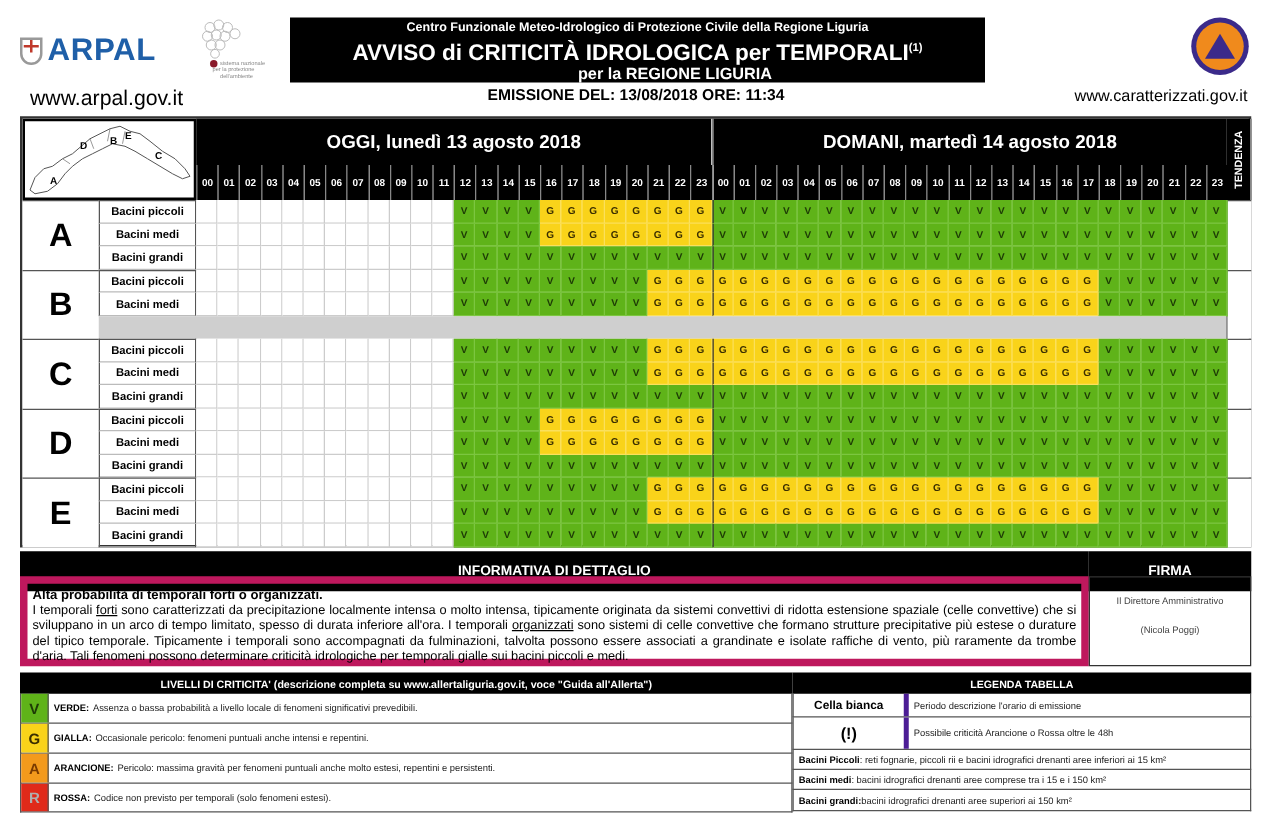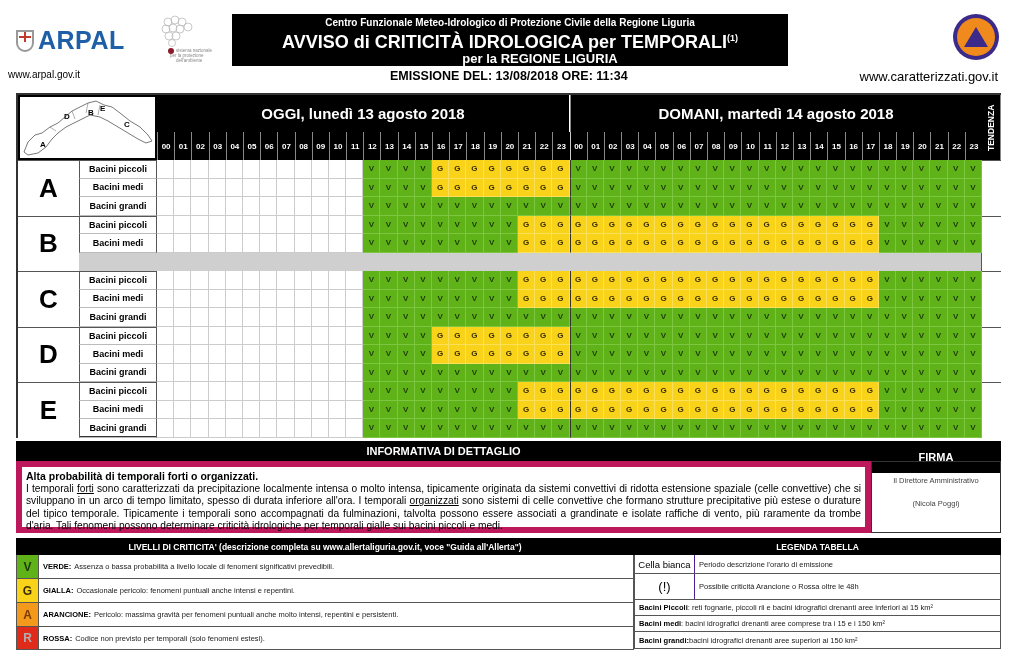--- a/index.html
+++ b/index.html
@@ -13,21 +13,21 @@
   .logo-arpal .txt { font-size: 25px; font-weight: bold; color: #1f5fa8; letter-spacing: 0.5px; }
   .snpa-logo { left: 158px; top: 14px; width: 70px; height: 50px; }
   .title-box { left: 232px; top: 14px; width: 556px; height: 52px; background: #000; color: #fff; text-align: center; }
   .title-box .l1 { font-size: 10px; font-weight: bold; margin-top: 3px; }
   .title-box .l2 { font-size: 18px; font-weight: bold; margin-top: 0px; line-height: 20px; }
   .title-box .l2 sup { font-size: 9px; }
   .title-box .l3 { font-size: 13px; font-weight: bold; line-height: 14px; margin-left: 60px; }
   .pc-logo { left: 953px; top: 14px; width: 46px; height: 46px; border-radius: 50%; background: #3b2a8a; display: flex; align-items: center; justify-content: center; }
   .pc-inner { position:absolute; left:4px; top:4px; width:38px; height:38px; border-radius:50%; background:#f08a1c; display:flex; align-items:center; justify-content:center; }
   .pc-inner .tri2 { width:0; height:0; border-left:12px solid transparent; border-right:12px solid transparent; border-bottom:20px solid #3b2a8a; }
-  .url-left { left: 8px; top: 69px; font-size: 10px; text-align: right; }
+  .url-left { left: 24px; top: 69px; font-size: 17px; text-align: right; }
   .url-right { right: 26px; top: 69px; font-size: 13px; }
   .emission { left: 390px; top: 69px; font-size: 12.5px; font-weight: bold; }
 
   
   .grid { left: 16px; top: 93px; width: 985px; height: 345px; border: 2px solid #333; }
   .map-box { position: absolute; left: 0; top: 0; width: 139px; height: 65px; border: 2px solid #000; background: #fff; }
   .day-head { position: absolute; top: 0; height: 37px; background: #000; color: #fff; font-weight: bold; font-size: 15px; display: flex; align-items: center; justify-content: center; }
   .hour-row { position: absolute; top: 37px; height: 28px; display: flex; }
   .hour { width: 17.2px; height: 28px; background: #000; color: #fff; font-size: 8px; font-weight: bold; display: flex; align-items: center; justify-content: center; border-left: 1px solid #888; }
   .tend { position: absolute; top: 0; left: 963px; width: 20px; height: 65px; background: #000; color: #fff; font-size: 8.5px; font-weight: bold; writing-mode: vertical-rl; transform: rotate(180deg); display: flex; align-items: center; justify-content: center; border-left: 1px solid #888; }
@@ -35,37 +35,37 @@
   .sub { position: absolute; left: 61px; width: 78px; height: 18.5px; font-size: 9px; font-weight: bold; display: flex; align-items: center; justify-content: center; border-bottom: 1px solid #bbb; border-left: 1px solid #555; border-right: 1px solid #555; }
   .row { position: absolute; left: 139px; height: 18.5px; display: flex; }
   .cell { width: 17.2px; height: 18.5px; font-size: 8px; font-weight: bold; display: flex; align-items: center; justify-content: center; border-right: 1px solid #ccc; border-bottom: 1px solid #ccc; }
   .cell.W { background: #fff; }
   .cell.V { background: #5fb319; color: #1d3a06; border-color: #7cc640; }
   .cell.G { background: #f9d31a; color: #3a2e00; border-color: #fbe05c; }
   .tcell { position: absolute; left: 963px; width: 20px; background: #fff; border-left: 1px solid #555; border-top: 1px solid #555; }
   .grey-band { position: absolute; left: 61px; width: 902px; height: 18px; background: #cfcfcf; }
 
   
-  .info-head { left: 16px; top: 441px; width: 855px; height: 20px; background: #000; color: #fff; font-size: 11px; font-weight: bold; display: flex; align-items: center; justify-content: center; }
+  .info-head { left: 16px; top: 441px; width: 855px; height: 32px; background: #000; color: #fff; font-size: 11px; font-weight: bold; display: flex; align-items: center; justify-content: center; }
   .firma-head { left: 871px; top: 441px; width: 130px; height: 32px; background: #000; color: #fff; font-size: 11px; font-weight: bold; display: flex; align-items: center; justify-content: center; }
   .info-body { left: 16px; top: 461px; width: 855px; height: 72px; border: 6px solid #be185d; padding: 3px 4px; font-size: 10.2px; line-height: 12.5px; text-align: justify; }
   .info-body .t { font-weight: bold; font-size: 10.5px; }
   .info-body u { text-decoration: underline; }
   .firma-body { left: 871px; top: 461px; width: 130px; height: 72px; border: 1px solid #333; font-size: 7.5px; color: #444; text-align: center; padding-top: 14px; }
   .firma-body .n { margin-top: 14px; }
 
   
   .lev-head { left: 16px; top: 538px; width: 618px; height: 17px; background: #000; color: #fff; font-size: 8.5px; font-weight: bold; display: flex; align-items: center; justify-content: center; }
   .lev { position: absolute; left: 16px; width: 618px; height: 24px; border: 1px solid #555; border-top: none; display: flex; }
   .lev .k { width: 22px; font-weight: bold; font-size: 12px; display: flex; align-items: center; justify-content: center; border-right: 1px solid #555; }
   .lev .d { font-size: 7.5px; padding-left: 4px; display: flex; align-items: center; color: #222; }
   .lev .d b { color: #000; margin-right: 3px; }
   .leg-head { left: 634px; top: 538px; width: 367px; height: 17px; background: #000; color: #fff; font-size: 8.5px; font-weight: bold; display: flex; align-items: center; justify-content: center; }
   .leg { position: absolute; left: 634px; width: 367px; border: 1px solid #555; border-top: none; display: flex; font-size: 7.5px; color: #222; }
-  .leg .a { width: 60px; border-right: 1px solid #4c1d95; display: flex; align-items: center; justify-content: center; font-size: 9.5px; color: #000; }
+  .leg .a { width: 92px; border-right: 4px solid #4c1d95; display: flex; align-items: center; justify-content: center; font-size: 9.5px; color: #000; font-weight: bold; }
   .leg .b { padding-left: 4px; display: flex; align-items: center; }
   .leg .full { padding-left: 4px; display: flex; align-items: center; }
   .leg b { color: #000; }
 </style>
 </head>
 <body>
 
 <div class="abs logo-arpal">
   <div class="shield"></div>
   <span class="txt">ARPAL</span>
@@ -918,21 +918,21 @@
       <div class="k" style="background: rgb(249, 211, 26); color: rgb(58, 46, 0);">G</div>
       <div class="d">
         <b>GIALLA:</b>
         <span>Occasionale pericolo: fenomeni puntuali anche intensi e repentini.</span>
       </div>
     </div>
     <div class="lev" style="top: 603px; height: 24px;">
       <div class="k" style="background: rgb(243, 154, 28); color: rgb(122, 58, 0);">A</div>
       <div class="d">
         <b>ARANCIONE:</b>
-        <span>Pericolo: massima gravità per fenomeni puntuali anche molto intensi, repentini e persistenti.</span>
+        <span>Pericolo: massima gravità per fenomeni puntuali anche molto estesi, repentini e persistenti.</span>
       </div>
     </div>
     <div class="lev" style="top: 627px; height: 23px;">
       <div class="k" style="background: rgb(224, 42, 26); color: rgb(176, 176, 176);">R</div>
       <div class="d">
         <b>ROSSA:</b>
         <span>Codice non previsto per temporali (solo fenomeni estesi).</span>
       </div>
     </div>
   </div>

